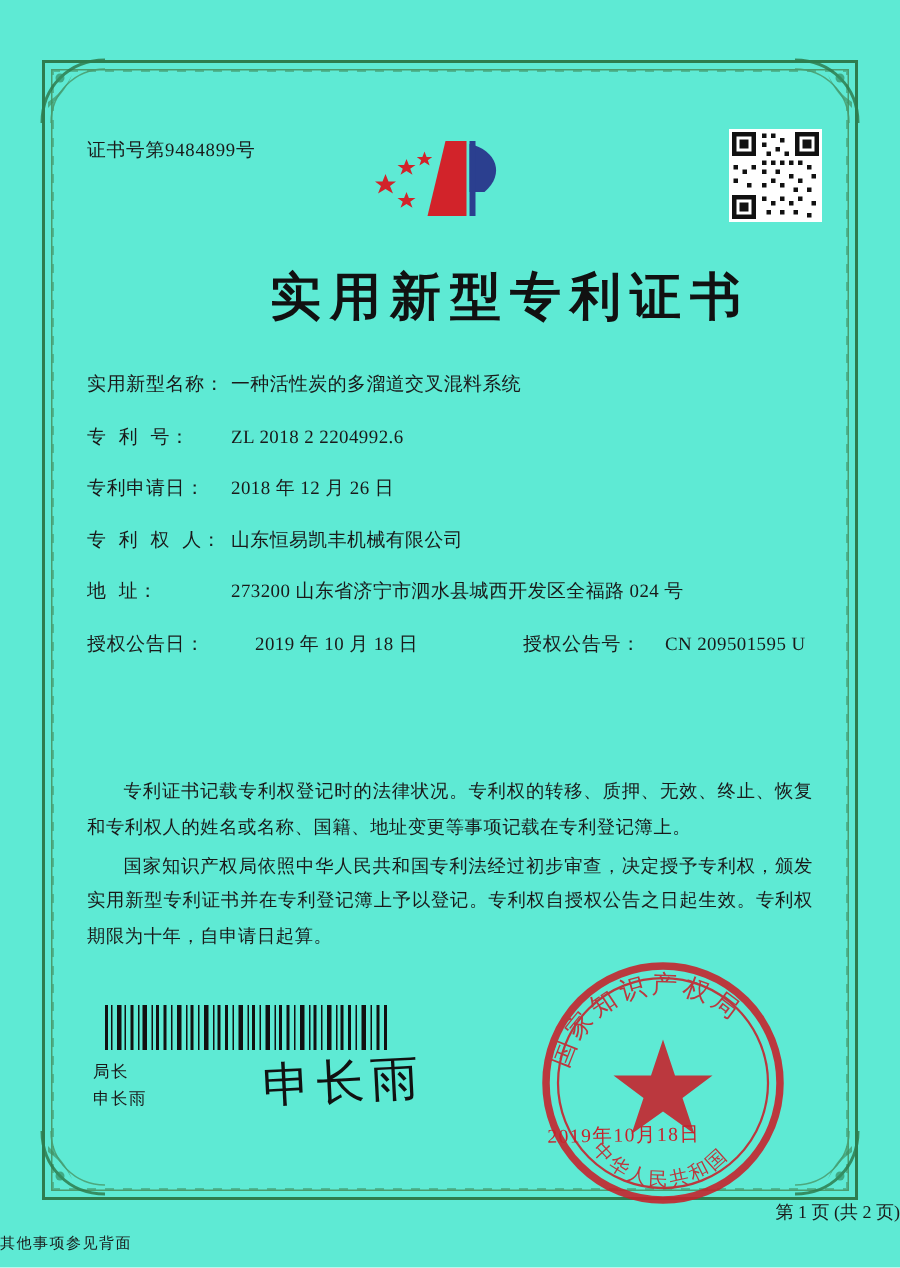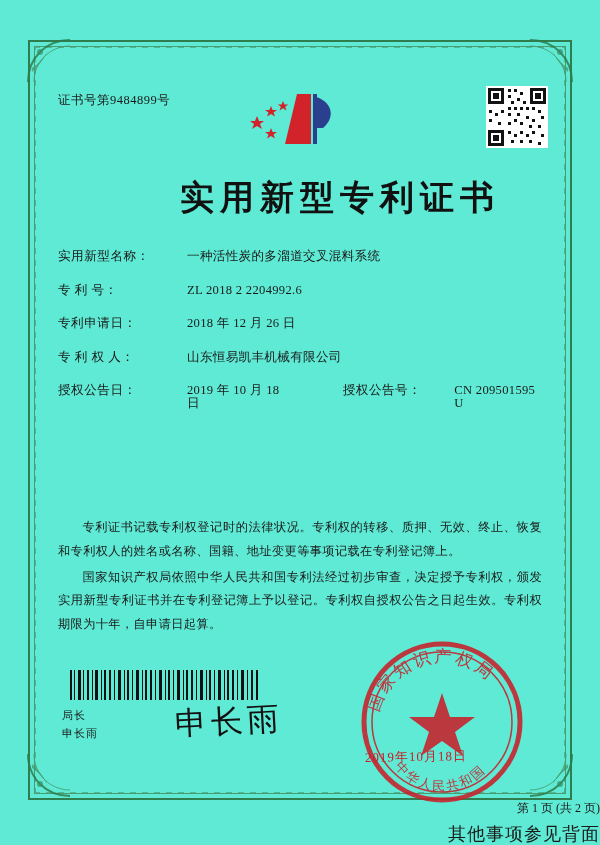--- a/index.html
+++ b/index.html
@@ -118,31 +118,31 @@
     display: flex;
     align-items: baseline;
     margin-bottom: 21px;
     white-space: nowrap;
   }
   .field-label {
     color: #1a1a1a;
     flex: 0 0 auto;
     letter-spacing: 0.5px;
   }
-  .field-label.w-name   { width: 96px; }
+  .field-label.w-name   { width: 96px; font-family: Liberation Mono, monospace; }
   .field-value {
     color: #1a1a1a;
     letter-spacing: 0.3px;
-    margin-left: 33px;
   }
 
   .row-grant {
     display: flex;
     align-items: baseline;
     margin-bottom: 14px;
+    gap: 16px;
   }
   .row-grant .seg2 { margin-left: 54px; }
 
   
   .paras {
     position: absolute;
     left: 58px;
     top: 516px;
     width: 484px;
     font-size: 12.2px;
@@ -199,22 +199,22 @@
     left: 0; top: 800px;
     width: 600px;
     text-align: right;
     font-size: 12px;
     color: #1a1a1a;
   }
   .back-note {
     position: absolute;
     left: 0; top: 822px;
     width: 600px;
-    text-align: right;
-    font-size: 18px;
+    text-align: left;
+    font-size: 10px;
     color: #1a1a1a;
     letter-spacing: 1px;
   }
 </style>
 </head>
 <body>
 
 <div class="page">
 
   <div class="frame-pattern"></div>
@@ -340,20 +340,24 @@
       <span class="field-value">ZL 2018 2 2204992.6</span>
     </div>
     <div class="field-row">
       <span class="field-label w-name">专利申请日：</span>
       <span class="field-value">2018 年 12 月 26 日</span>
     </div>
     <div class="field-row">
       <span class="field-label w-name">专 利 权 人：</span>
       <span class="field-value">山东恒易凯丰机械有限公司</span>
     </div>
+    <div class="field-row">
+      <span class="field-label w-name">地        址：</span>
+      <span class="field-value">273200 山东省济宁市泗水县城西开发区全福路 024 号</span>
+    </div>
     <div class="row-grant">
       <span class="field-label w-name">授权公告日：</span>
       <span class="field-value">2019 年 10 月 18 日</span>
       <span class="field-label seg2">授权公告号：</span>
       <span class="field-value">CN 209501595 U</span>
     </div>
   </div>
 
   <div class="paras">
     <p class="para">专利证书记载专利权登记时的法律状况。专利权的转移、质押、无效、终止、恢复和专利权人的姓名或名称、国籍、地址变更等事项记载在专利登记簿上。</p>

